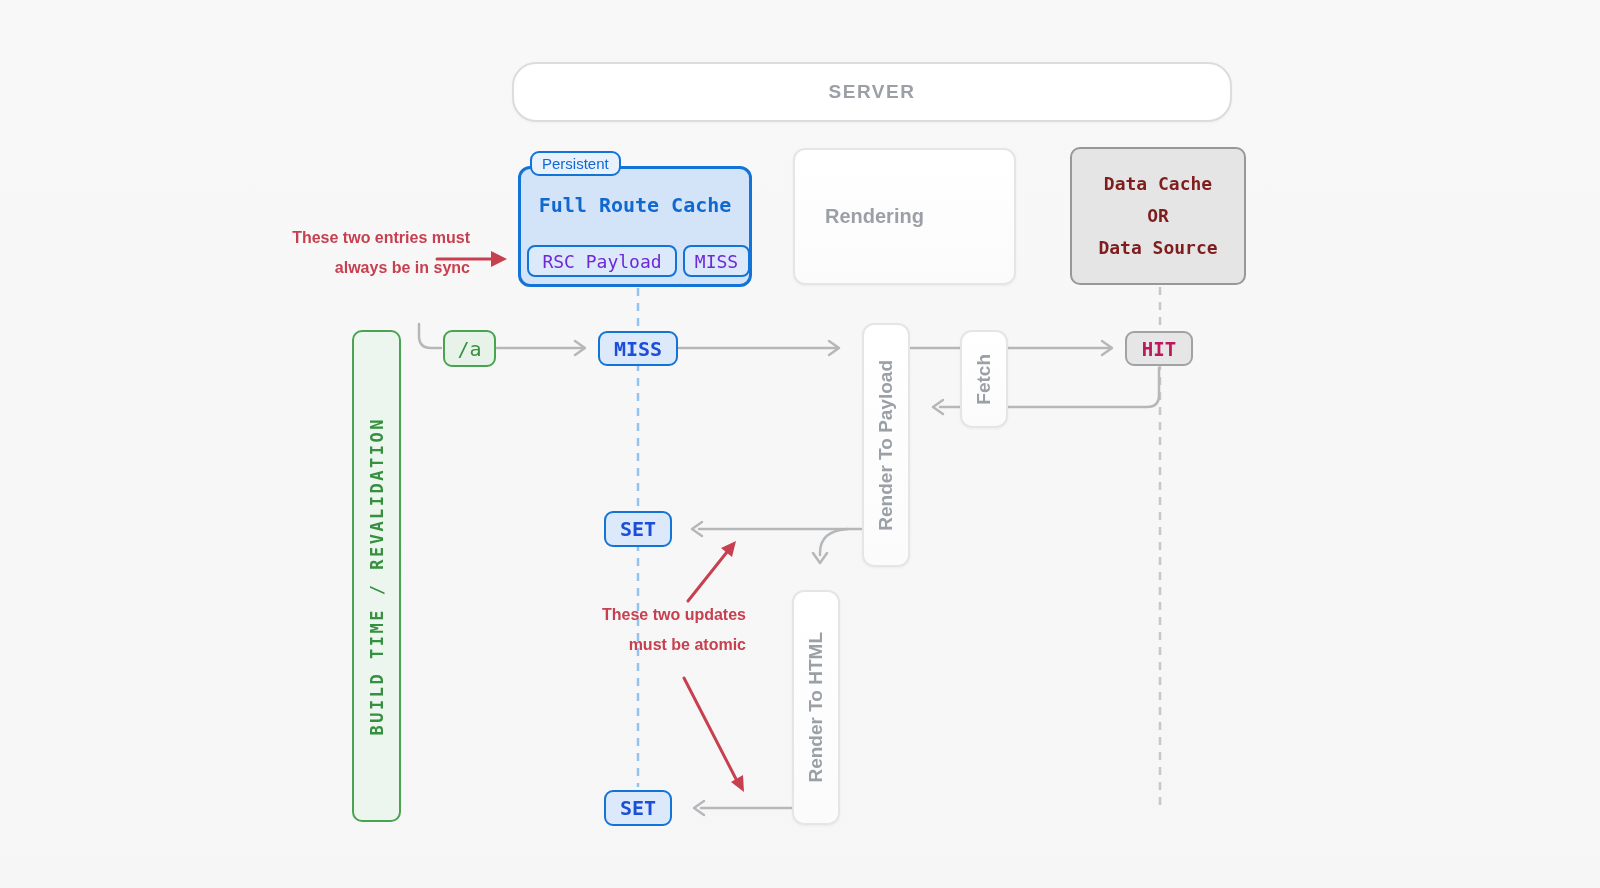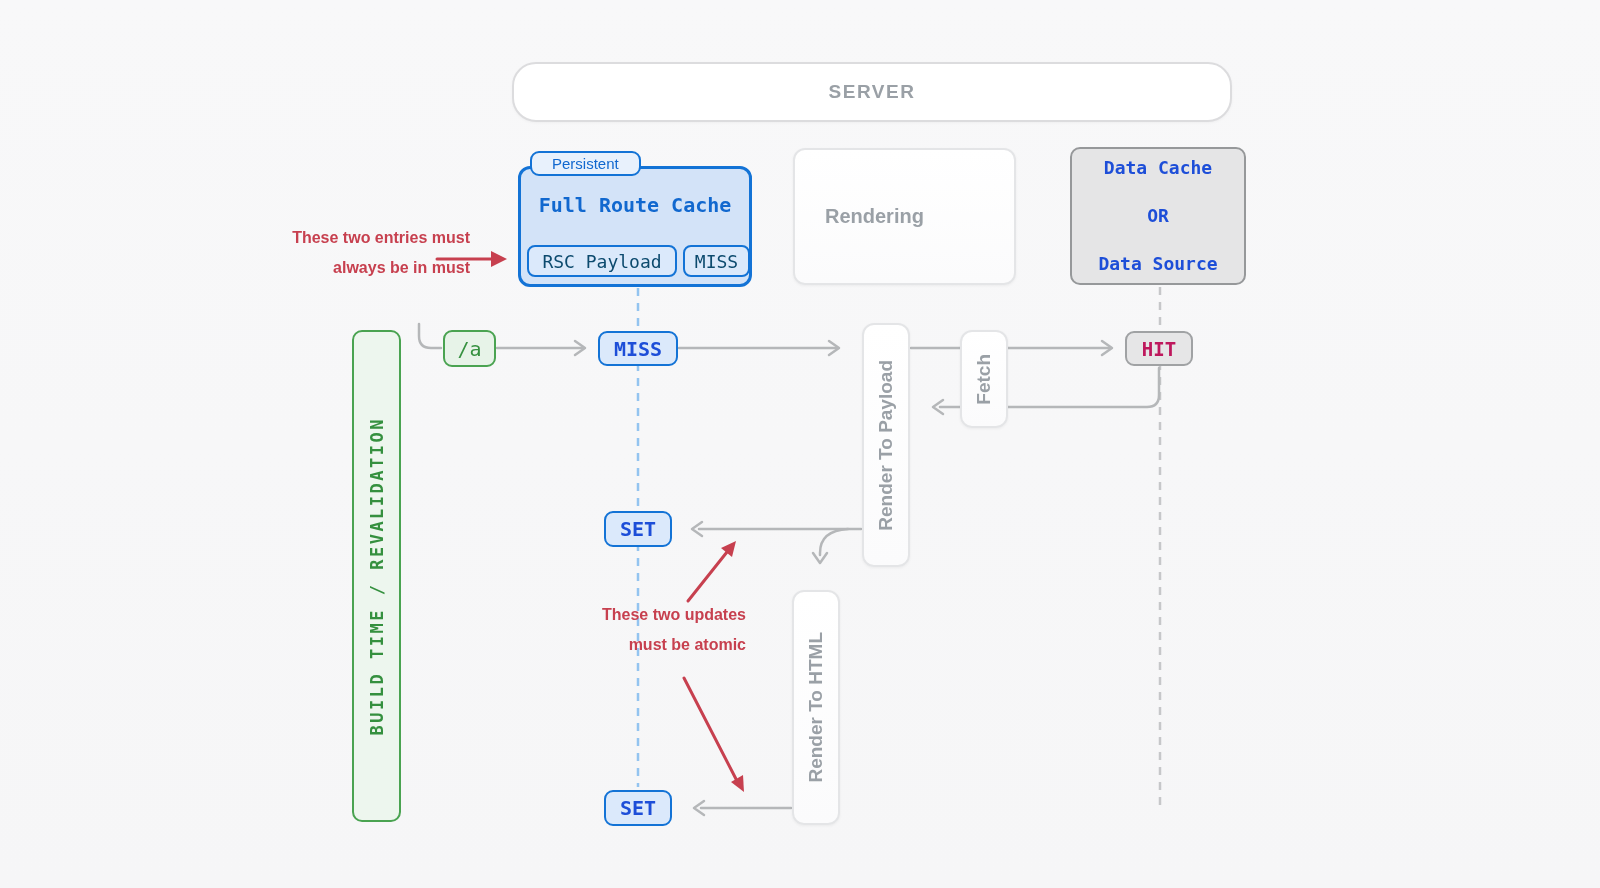--- a/index.html
+++ b/index.html
@@ -21,43 +21,43 @@
   .blue-box{
     left:518px;top:166px;width:234px;height:121px;
     background:#d3e3f8;border:3px solid #1373d6;border-radius:12px;
     justify-content:flex-start;align-items:flex-start;
   }
   .blue-title{
     position:absolute;left:0;right:0;top:24px;text-align:center;
     color:#1168cf;font-family:"DejaVu Sans Mono",monospace;font-weight:bold;font-size:20px;
   }
   .badge{
-    left:530px;top:151px;height:25px;padding:0 20px;z-index:3;
+    left:530px;top:151px;height:25px;padding:0 10px;z-index:3;
     background:#e8f1fc;border:2.5px solid #1373d6;border-radius:9px;
     color:#1168cf;font-size:15px;font-weight:500;
   }
   .blue-chip{
     background:#dbe9fb;border:2.5px solid #1373d6;border-radius:8px;
-    color:#0c4a6e;font-family:"DejaVu Sans Mono",monospace;font-size:18px;font-weight:500;
+    color:#6d28d9;font-family:"DejaVu Sans Mono",monospace;font-size:18px;font-weight:500;
   }
   .chip-rsc{left:527px;top:245px;width:150px;height:32px;}
   .chip-html{left:683px;top:245px;width:67px;height:32px;}
 
   .white-box{
     background:linear-gradient(180deg,#ffffff,#fbfbfc);
     border:2px solid #e4e5e7;border-radius:12px;
     box-shadow:0 1px 3px rgba(0,0,0,.05);
     color:#9aa0a6;font-weight:bold;
   }
   .rendering-box{left:793px;top:148px;width:223px;height:137px;font-size:20px;justify-content:flex-start;padding-left:30px;}
   .data-box{
     left:1070px;top:147px;width:176px;height:138px;
     background:#e5e5e6;border:2.5px solid #96989a;border-radius:10px;
-    color:#1d4ed8;font-family:"DejaVu Sans Mono",monospace;font-weight:bold;font-size:18px;
-    flex-direction:column;line-height:32px;gap:16px;
+    color:#7f1d1d;font-family:"DejaVu Sans Mono",monospace;font-weight:bold;font-size:18px;
+    flex-direction:column;line-height:32px;
   }
 
   
   .seq-chip{
     background:#dbe9fb;border:2.5px solid #1373d6;border-radius:9px;
     color:#1d4ed8;font-family:"DejaVu Sans Mono",monospace;font-weight:bold;font-size:20px;
   }
   .chip-miss{left:598px;top:331px;width:80px;height:35px;}
   .chip-set-top{left:604px;top:511px;width:68px;height:36px;}
   .chip-set-bottom{left:604px;top:790px;width:68px;height:36px;}
@@ -183,20 +183,20 @@
   </div>
   <div class="node white-box bar-fetch">
     <span class="vlabel">Fetch</span>
   </div>
   <div class="node white-box bar-rth">
     <span class="vlabel">Render To HTML</span>
   </div>
 
   <div class="red-note note-sync">
     <div>These two entries must</div>
-    <div>always be in must</div>
+    <div>always be in sync</div>
   </div>
   <div class="red-note note-atomic">
     <div>These two updates</div>
     <div>must be atomic</div>
   </div>
 
 </div>
 
 </body></html>

